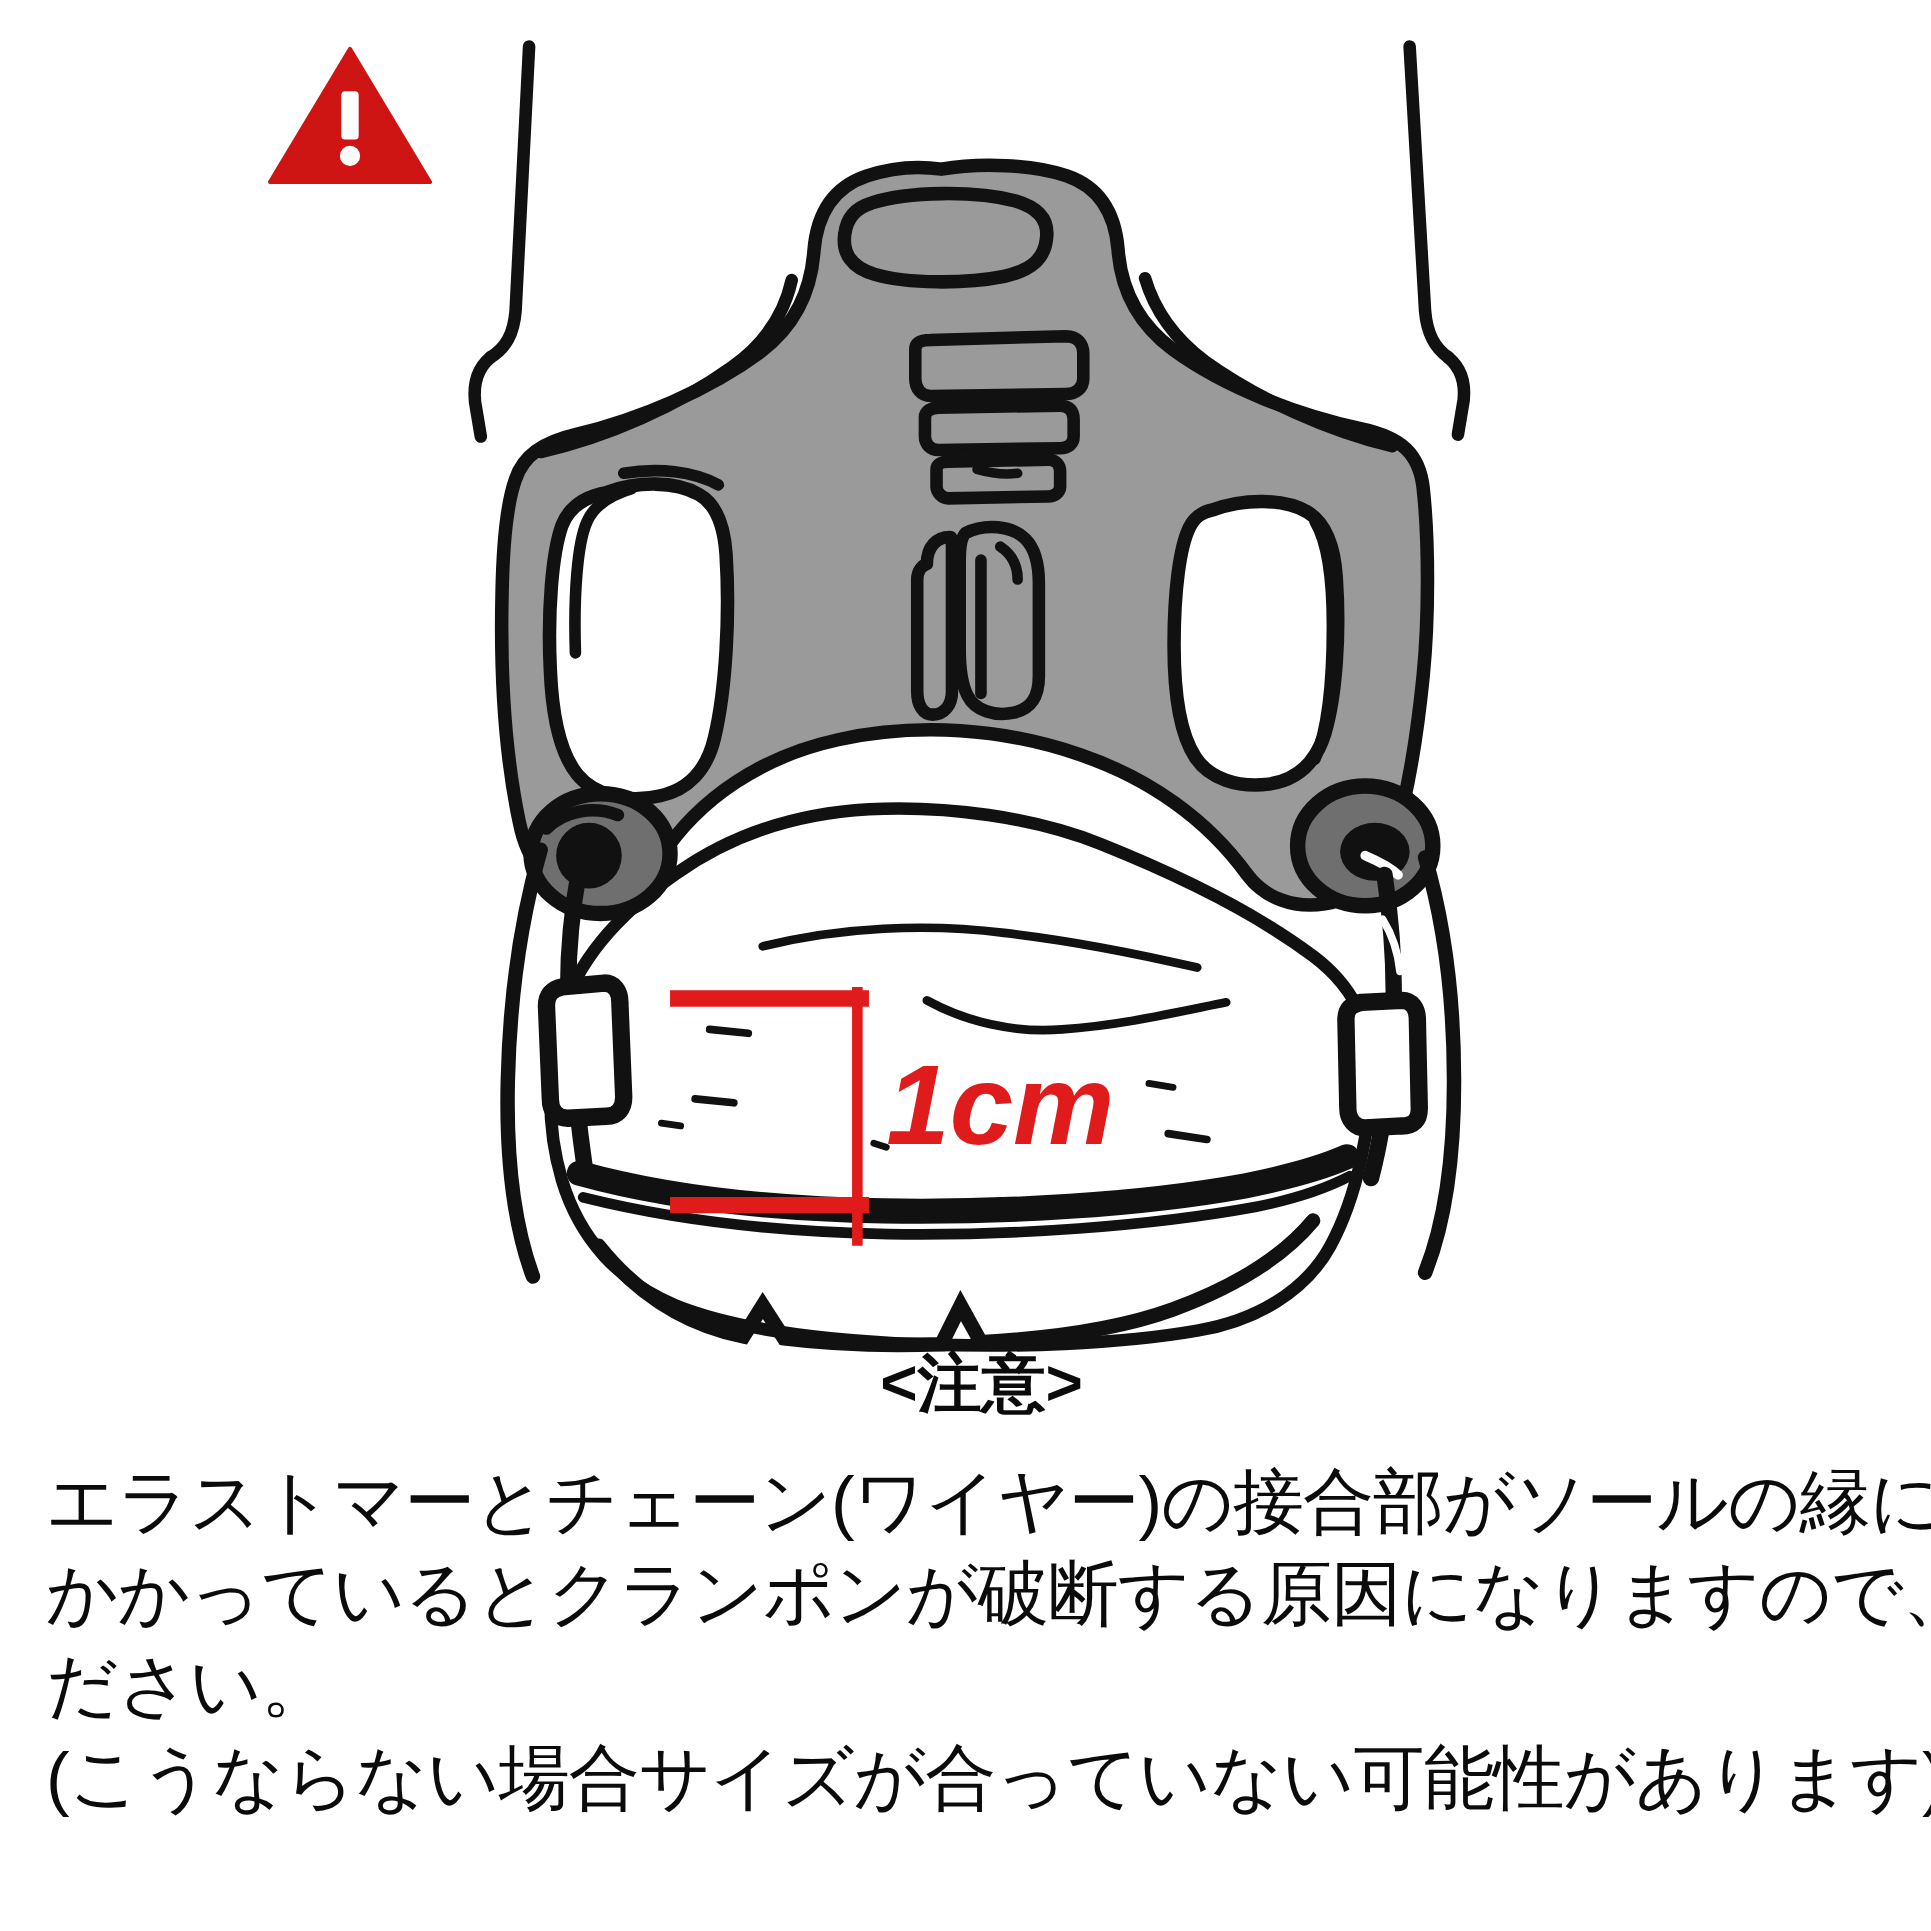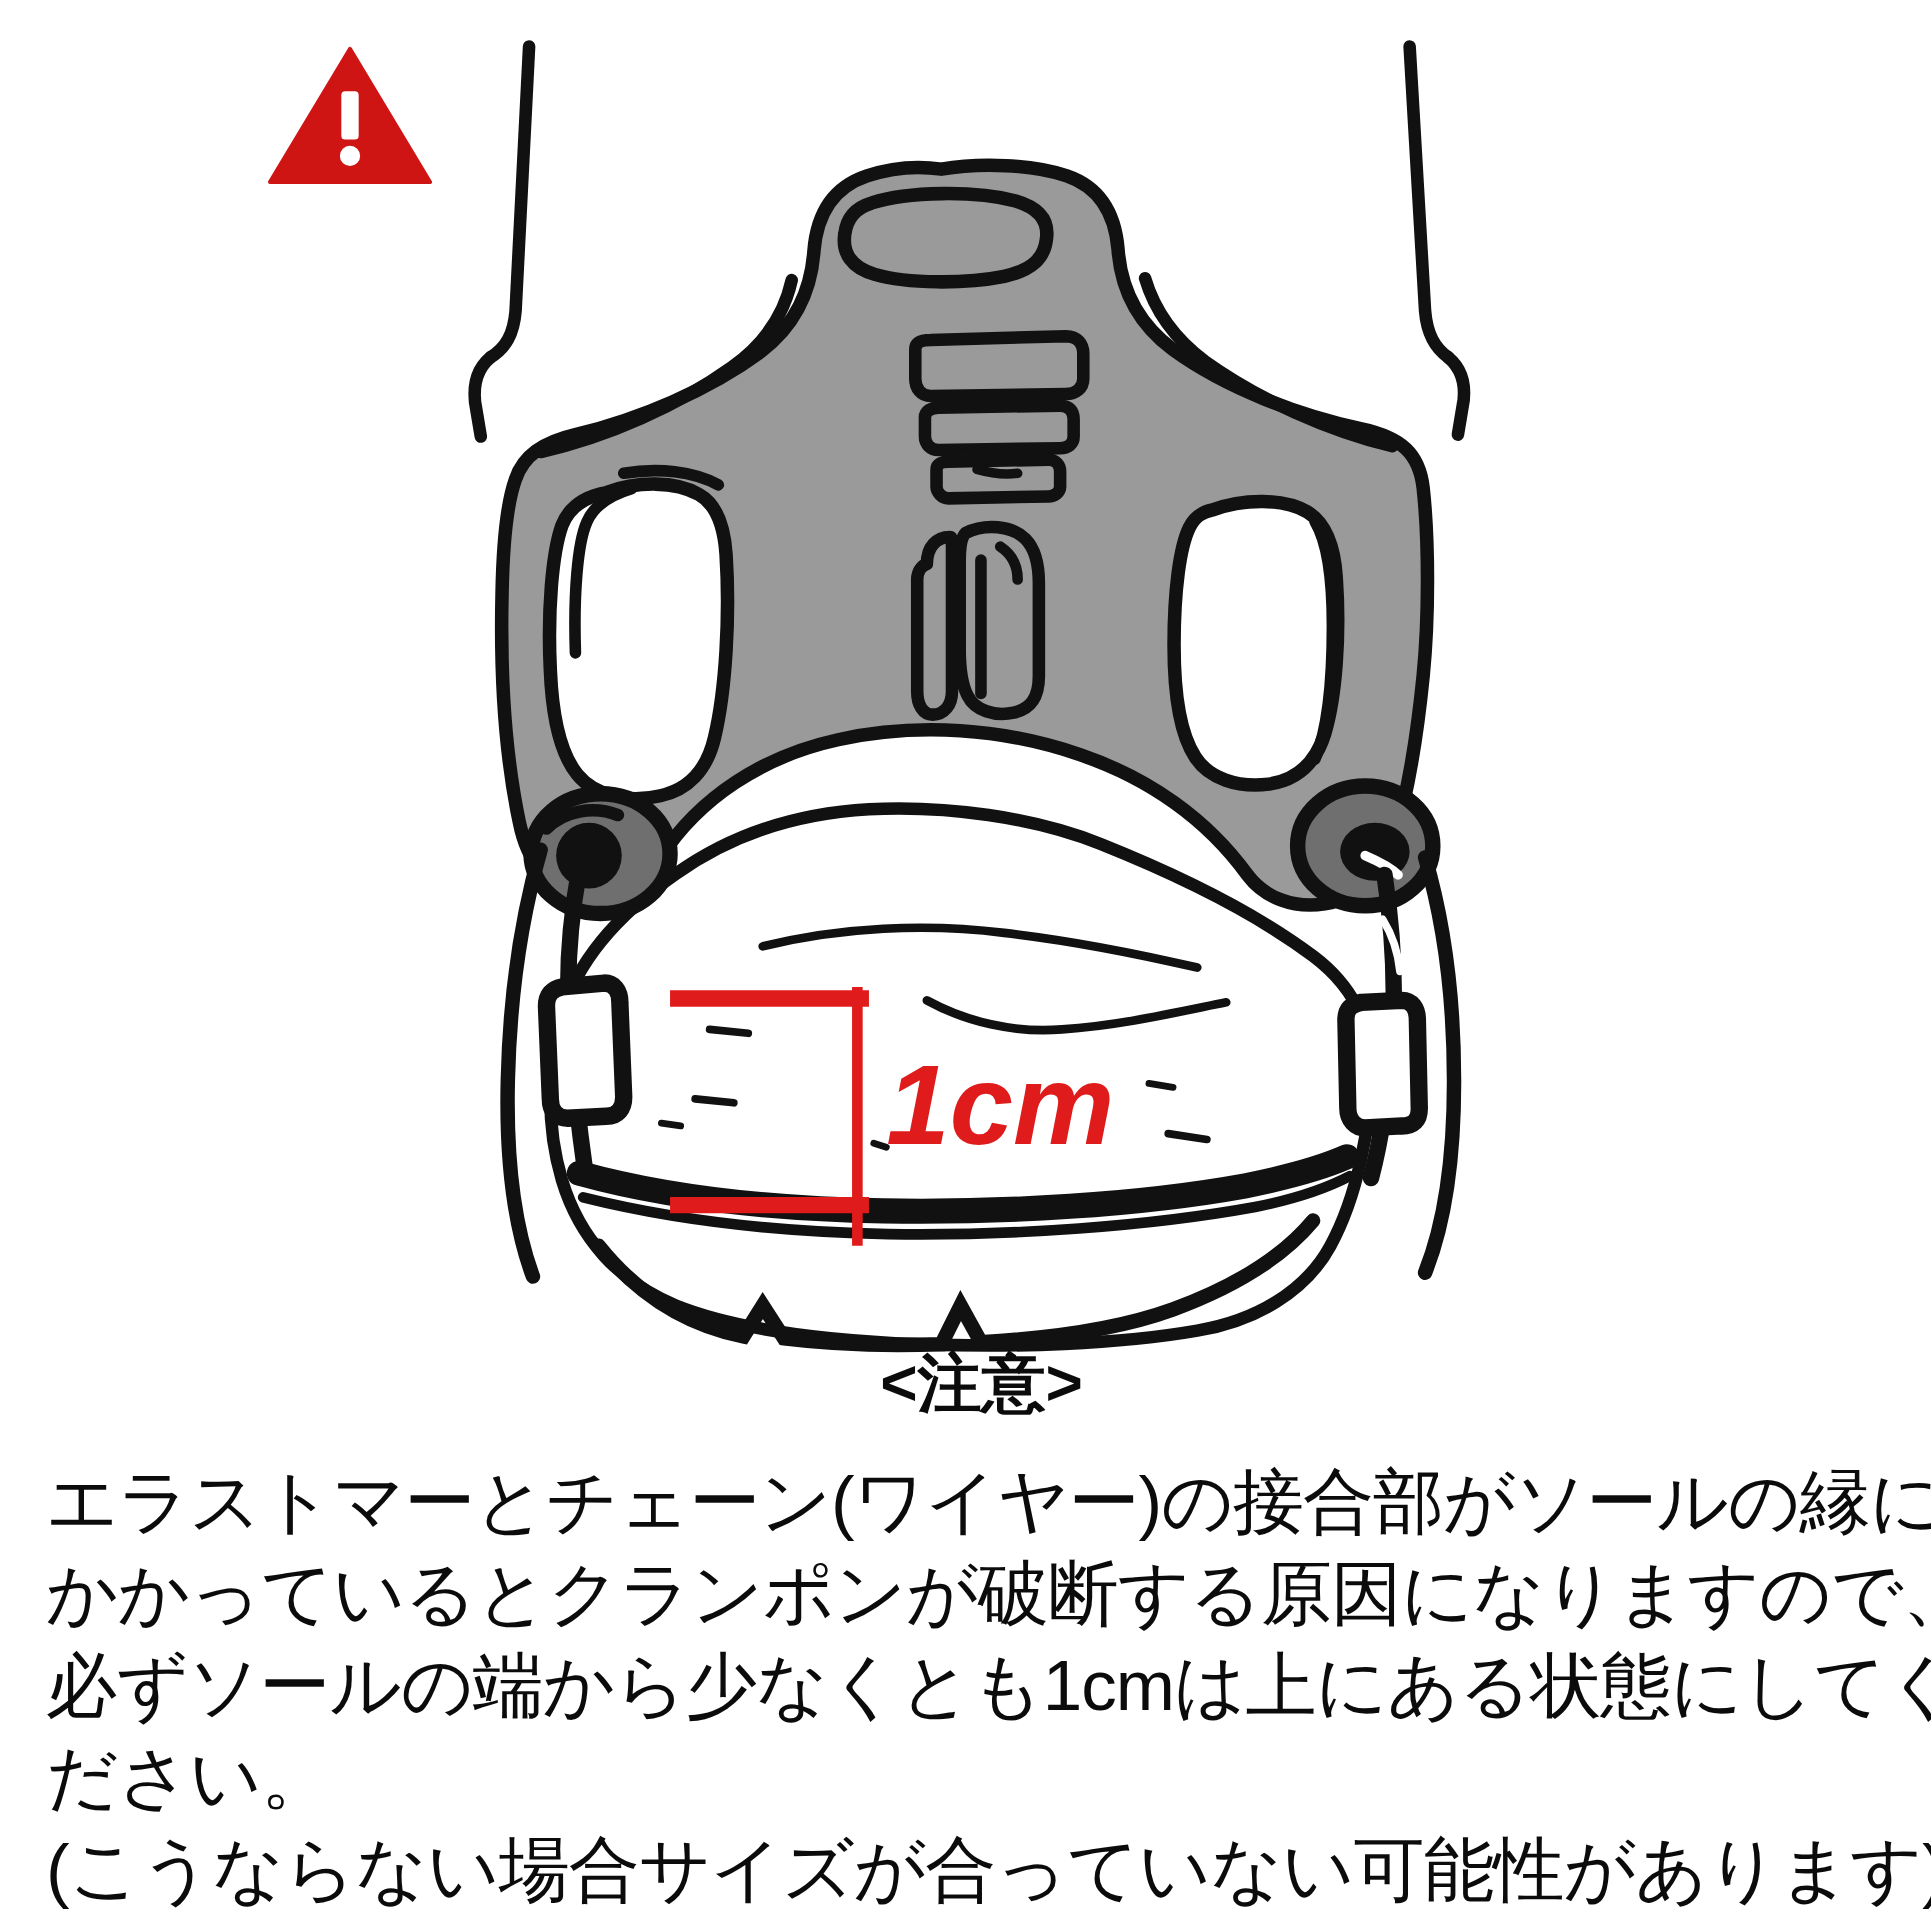--- a/index.html
+++ b/index.html
@@ -275,19 +275,18 @@
       </g>
 
     </svg>
   </div>
 
   <div id="caption-heading">&lt;注意&gt;</div>
 
   <div id="notice-body">
     <span class="nb-line">エラストマーとチェーン(ワイヤー)の接合部がソールの縁に</span>
     <span class="nb-line">かかっているとクランポンが破断する原因になりますので、</span>
-    <span class="nb-line">必ずソールの端から少なくとも1cmは上にある状態にしてく</span>
     <span class="nb-line">ださい。</span>
     <span class="nb-line">(こうならない場合サイズが合っていない可能性があります)</span>
   </div>
 
 </div>
 
 
 </body></html>

